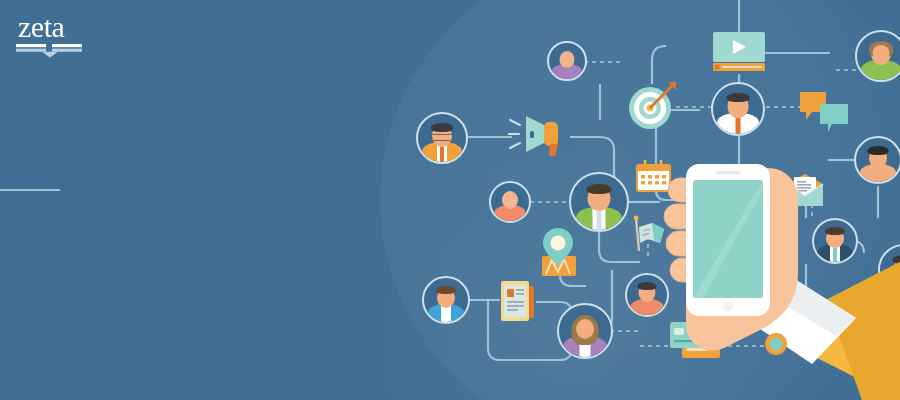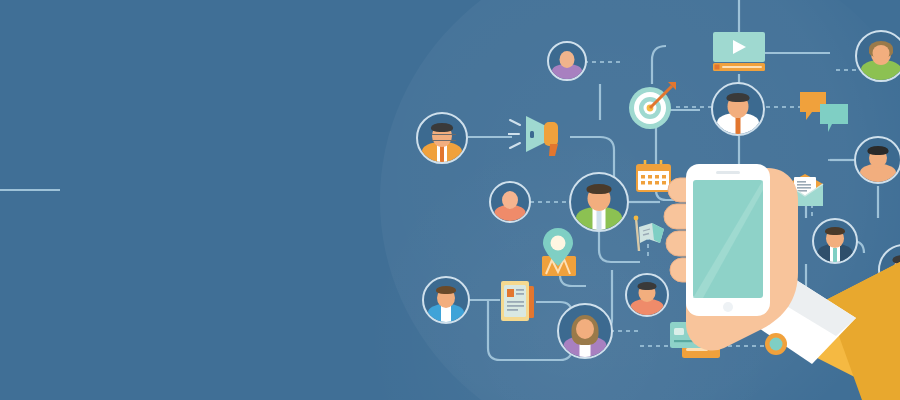--- a/index.html
+++ b/index.html
@@ -118,20 +118,32 @@
   }
 </style>
 </head>
 <body>
 
 <div id="banner">
 
   <div class="glow"></div>
   <div class="glow2"></div>
 
+  <div id="logo">
+    <span class="word">zeta</span>
+    <span class="book">
+      <svg width="72" height="14" viewBox="0 0 72 14">
+        <rect x="2" y="0" width="30" height="3.2" fill="#ffffff"></rect>
+        <rect x="38" y="0" width="30" height="3.2" fill="#ffffff"></rect>
+        <rect x="2" y="4.6" width="30" height="3.2" fill="#b9cfe0"></rect>
+        <rect x="38" y="4.6" width="30" height="3.2" fill="#b9cfe0"></rect>
+        <polygon points="28,7.8 44,7.8 36,13.6" fill="#b9cfe0"></polygon>
+      </svg>
+    </span>
+  </div>
 
   <svg class="net" viewBox="0 0 900 400">
     <g fill="none" stroke="#9ec2d8" stroke-width="2.2">
 
       <path d="M739 0 L739 32"></path>
       <path d="M739 74 L739 110"></path>
 
       <path d="M660 110 L660 110"></path>
       <path d="M700 110 L666 110 Q656 110 656 120 L656 190 Q656 200 666 200 L700 200"></path>
 

